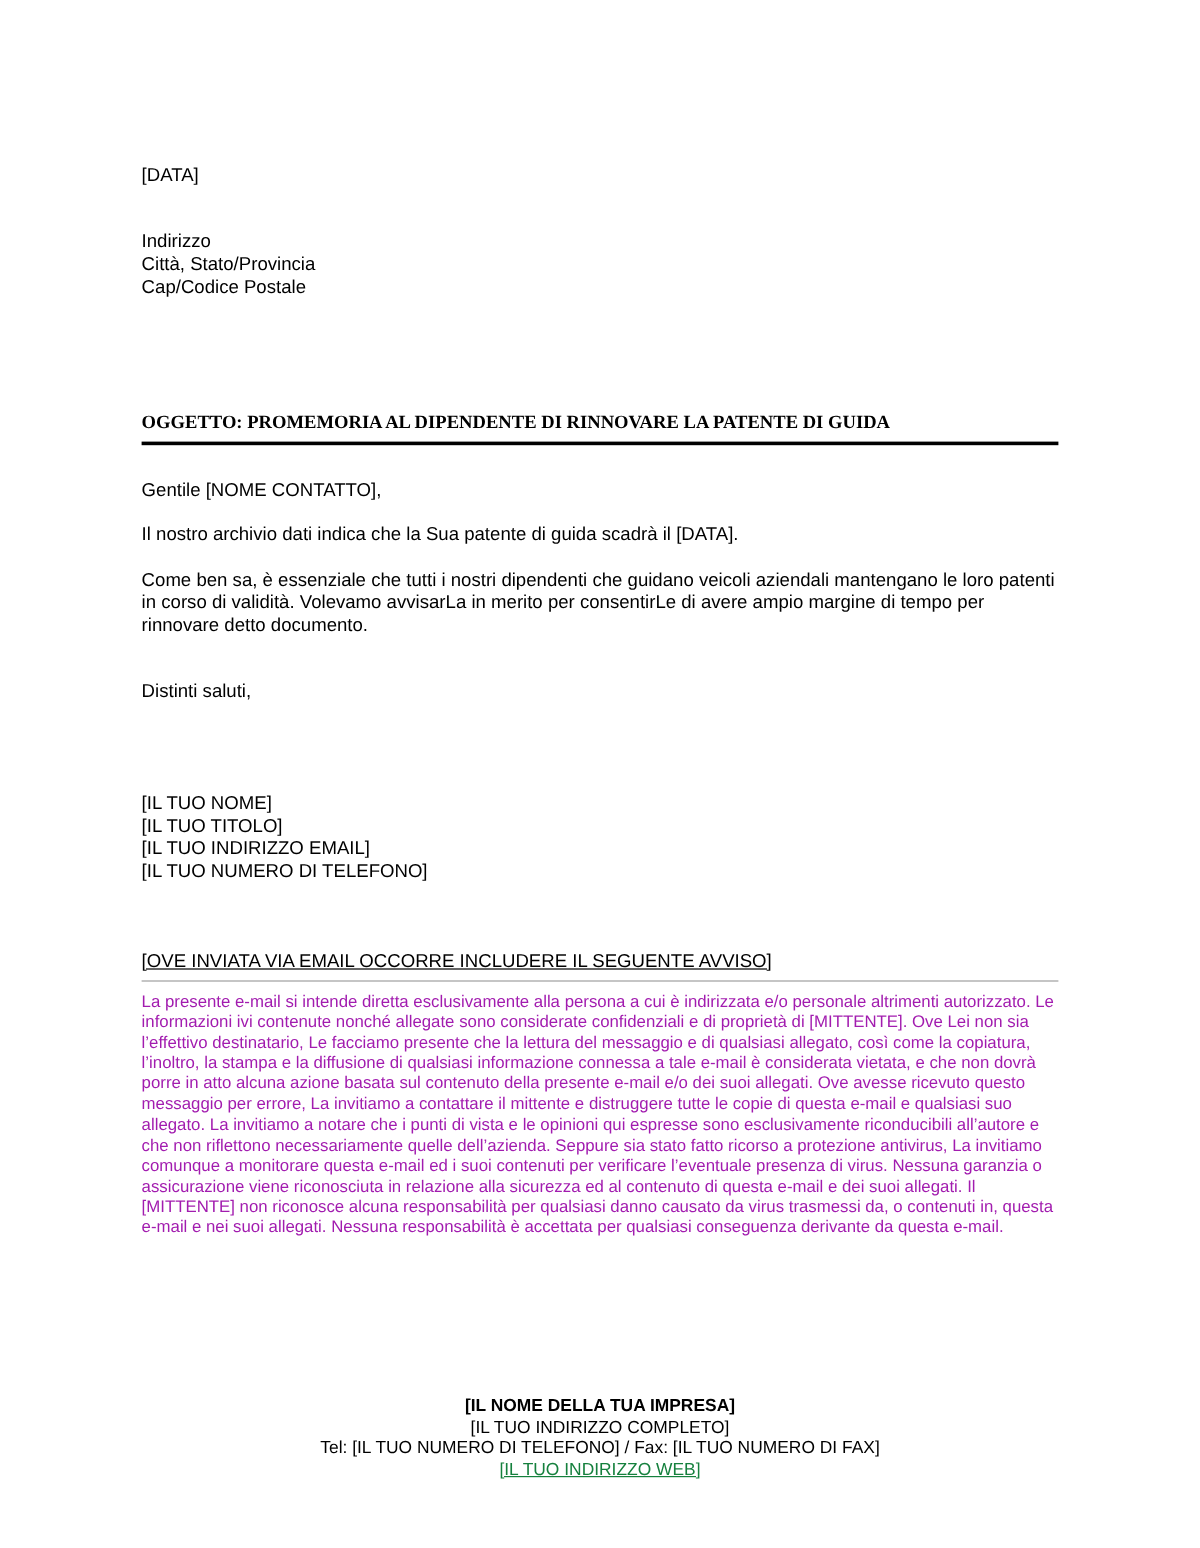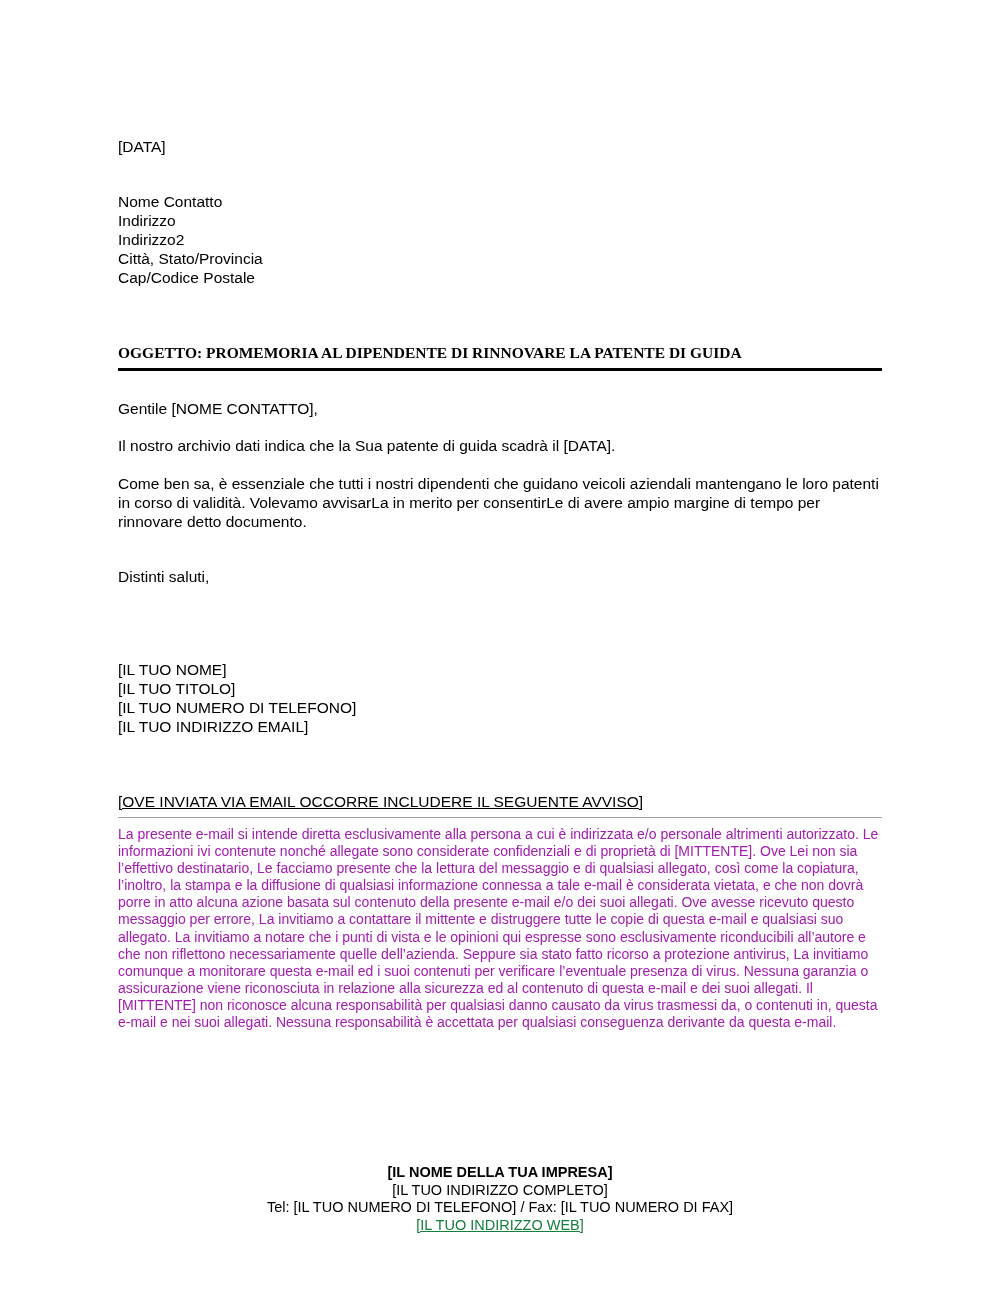--- a/index.html
+++ b/index.html
@@ -24,41 +24,39 @@
     .footer .company { font-weight: bold; }
     .footer a { color: #15803d; text-decoration: underline; }
   </style>
 </head>
 <body>
 
 <div class="page">
   <div class="block date line">[DATA]</div>
 
   <div class="block address">
-    <div class="line">Nome Contatto</div>
     <div class="line">Indirizzo</div>
-    <div class="line">Indirizzo2</div>
     <div class="line">Città, Stato/Provincia</div>
     <div class="line">Cap/Codice Postale</div>
   </div>
 
   <div class="block subject">OGGETTO: PROMEMORIA AL DIPENDENTE DI RINNOVARE LA PATENTE DI GUIDA</div>
   <div class="rule-thick"></div>
 
   <div class="block greeting line">Gentile [NOME CONTATTO],</div>
   <div class="block para1 line">Il nostro archivio dati indica che la Sua patente di guida scadrà il [DATA].</div>
   <div class="block para2">Come ben sa, è essenziale che tutti i nostri dipendenti che guidano veicoli aziendali mantengano le loro patenti in corso di validità. Volevamo avvisarLa in merito per consentirLe di avere ampio margine di tempo per rinnovare detto documento.</div>
 
   <div class="block closing line">Distinti saluti,</div>
 
   <div class="block signature">
     <div class="line">[IL TUO NOME]</div>
     <div class="line">[IL TUO TITOLO]</div>
+    <div class="line">[IL TUO INDIRIZZO EMAIL]</div>
     <div class="line">[IL TUO NUMERO DI TELEFONO]</div>
-    <div class="line">[IL TUO INDIRIZZO EMAIL]</div>
   </div>
 
   <div class="block notice-title line">[OVE INVIATA VIA EMAIL OCCORRE INCLUDERE IL SEGUENTE AVVISO]</div>
   <div class="rule-thin"></div>
   <div class="block disclaimer">La presente e-mail si intende diretta esclusivamente alla persona a cui è indirizzata e/o personale altrimenti autorizzato. Le informazioni ivi contenute nonché allegate sono considerate confidenziali e di proprietà di [MITTENTE]. Ove Lei non sia l’effettivo destinatario, Le facciamo presente che la lettura del messaggio e di qualsiasi allegato, così come la copiatura, l’inoltro, la stampa e la diffusione di qualsiasi informazione connessa a tale e-mail è considerata vietata, e che non dovrà porre in atto alcuna azione basata sul contenuto della presente e-mail e/o dei suoi allegati. Ove avesse ricevuto questo messaggio per errore, La invitiamo a contattare il mittente e distruggere tutte le copie di questa e-mail e qualsiasi suo allegato. La invitiamo a notare che i punti di vista e le opinioni qui espresse sono esclusivamente riconducibili all’autore e che non riflettono necessariamente quelle dell’azienda. Seppure sia stato fatto ricorso a protezione antivirus, La invitiamo comunque a monitorare questa e-mail ed i suoi contenuti per verificare l’eventuale presenza di virus. Nessuna garanzia o assicurazione viene riconosciuta in relazione alla sicurezza ed al contenuto di questa e-mail e dei suoi allegati. Il [MITTENTE] non riconosce alcuna responsabilità per qualsiasi danno causato da virus trasmessi da, o contenuti in, questa e-mail e nei suoi allegati. Nessuna responsabilità è accettata per qualsiasi conseguenza derivante da questa e-mail.</div>
 </div>
 
 <div class="footer">
   <div class="company">[IL NOME DELLA TUA IMPRESA]</div>
   <div>[IL TUO INDIRIZZO COMPLETO]</div>

